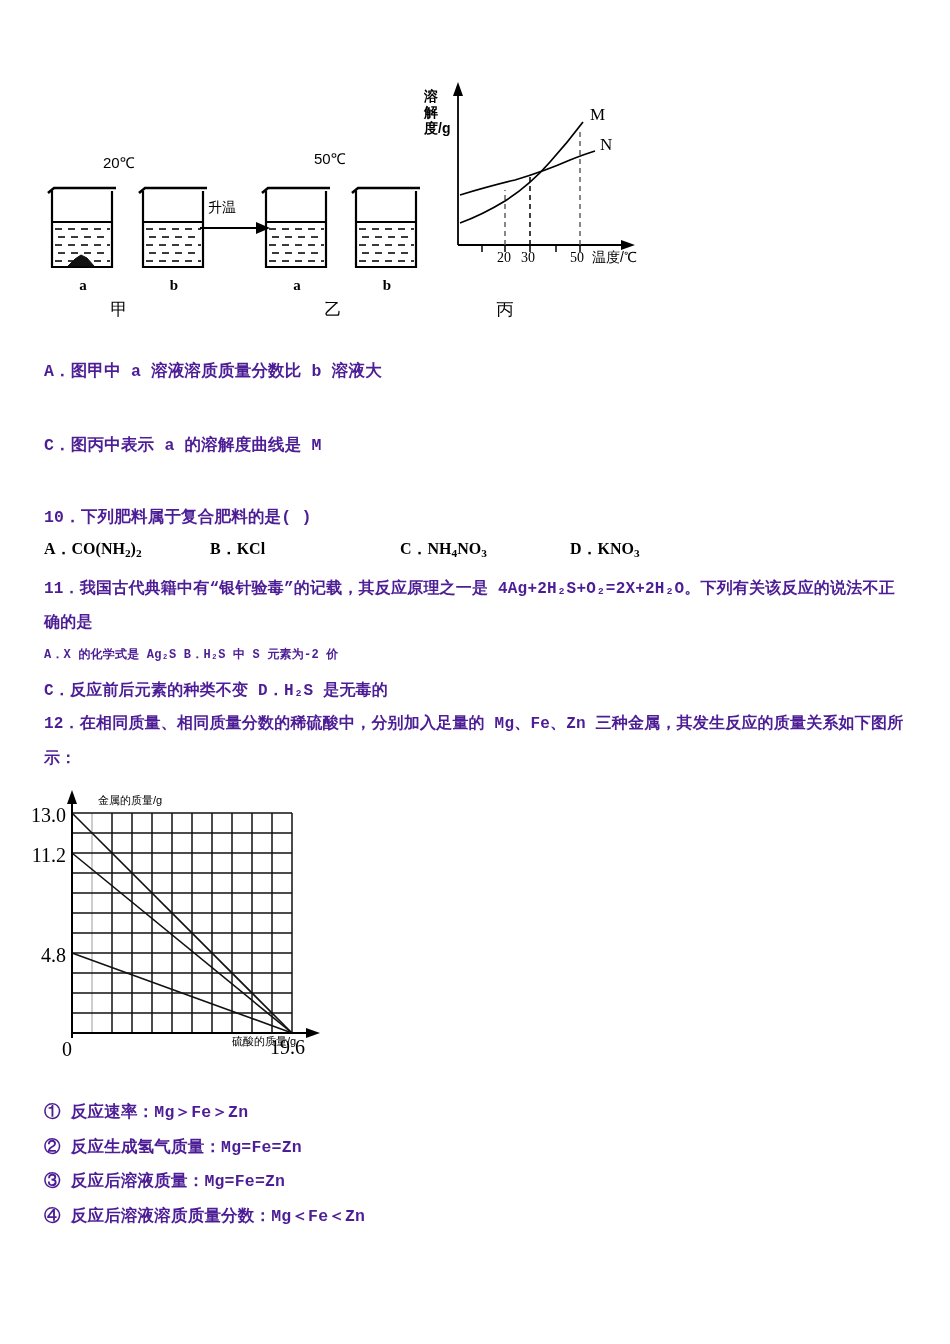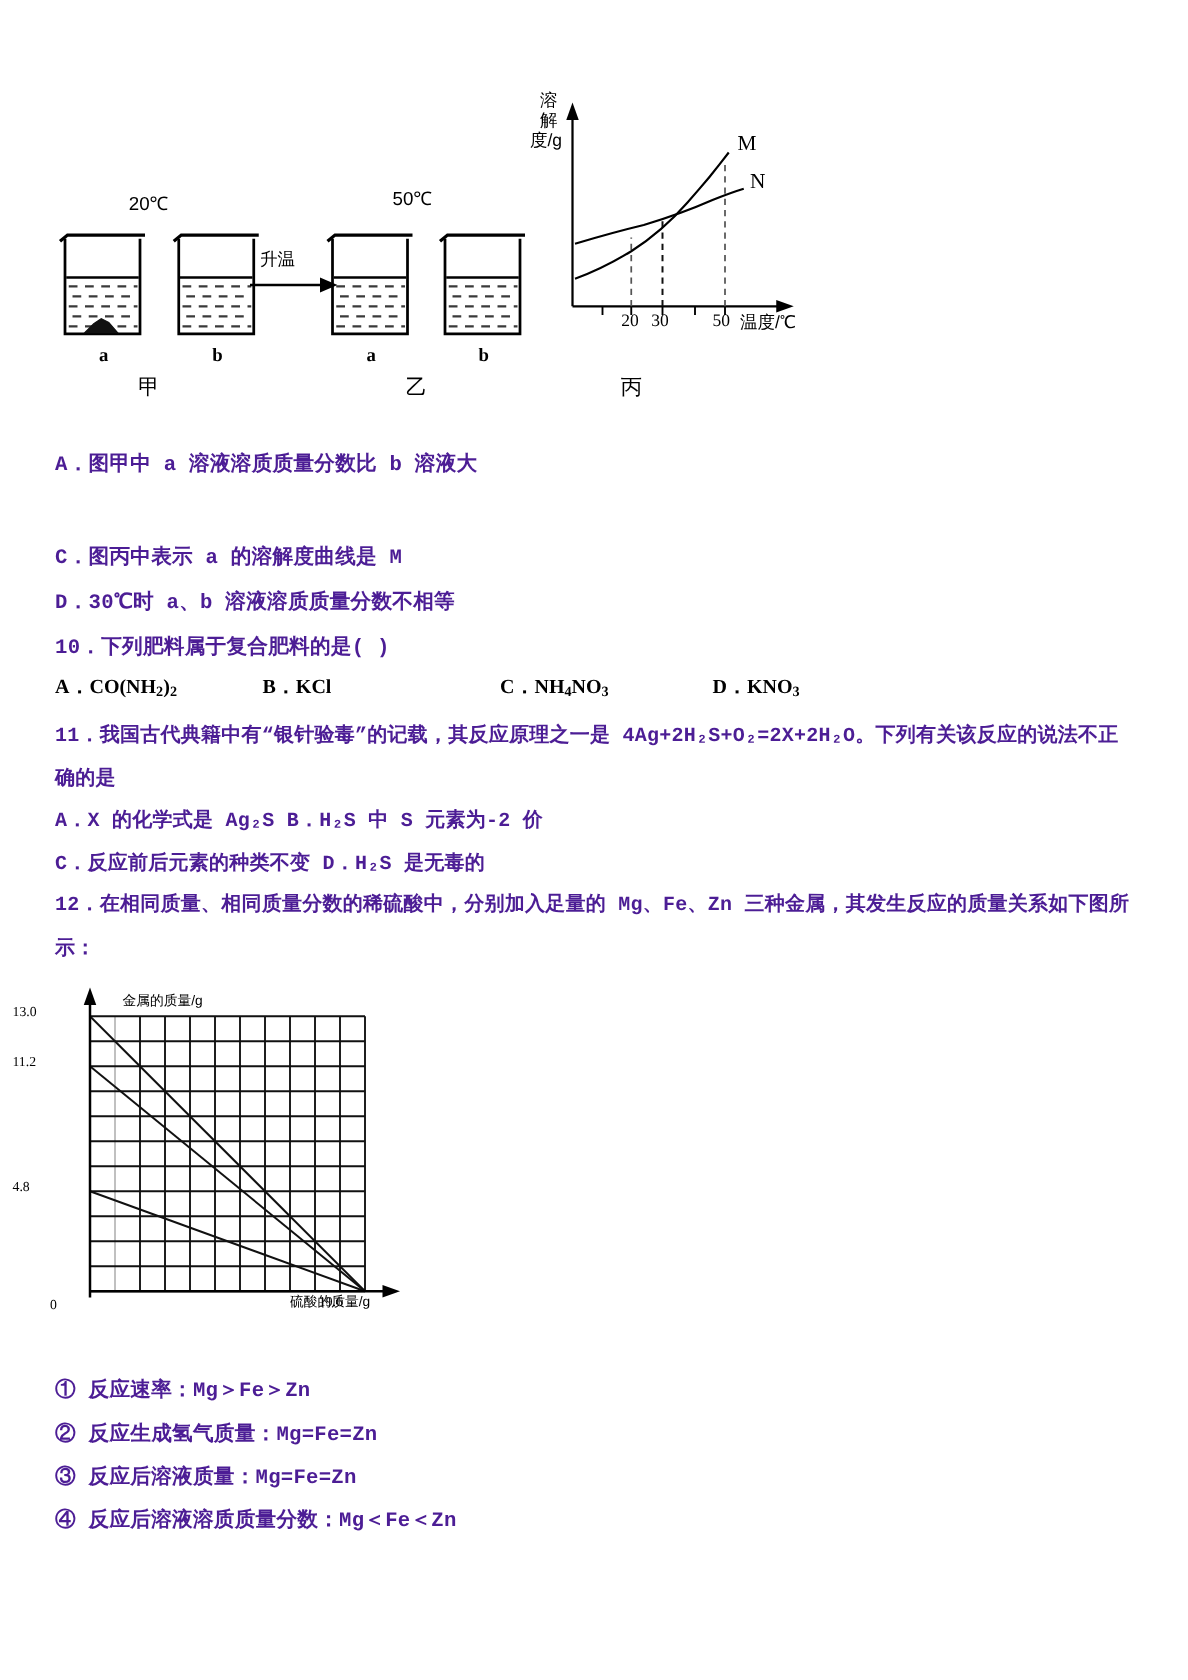--- a/index.html
+++ b/index.html
@@ -98,21 +98,22 @@
   }
   .axis-caption {
     position: absolute;
     font-family: "Liberation Sans", sans-serif;
     font-size: 11px;
     white-space: nowrap;
   }
   .tick-label {
     position: absolute;
     font-family: "Liberation Serif", serif;
-    font-size: 11px;
+    font-size: 20px;
+    text-align: right;
     white-space: nowrap;
   }
 </style>
 </head>
 <body>
 
 <div class="page">
 
   <div id="figure-beakers">
 
@@ -220,54 +221,53 @@
 
         <path d="M40 125 Q70 116 95 110 Q125 101 150 90 Q165 84 175 81" stroke="#000" stroke-width="1.7" fill="none"></path>
 
         <path d="M40 153 Q62 145 85 131 Q110 115 130 92 Q148 72 163 52" stroke="#000" stroke-width="1.7" fill="none"></path>
 
         <text x="170" y="50" font-family="Liberation Serif, serif" font-size="17" fill="#000">M</text>
         <text x="180" y="80" font-family="Liberation Serif, serif" font-size="17" fill="#000">N</text>
       </svg>
 
       
-      <div style="position:absolute; left:4px; top:2px; width:22px;
-                  font-family:'Liberation Sans', sans-serif; font-size:14px; line-height:16px; text-align:right;">溶解度/g</div>
+      <div style="position:absolute; left:4px; top:18px; width:22px;
+                  font-family:'Liberation Sans', sans-serif; font-size:14px; line-height:16px; text-align:left;font-weight:bold;">溶解度/g</div>
 
       
       <div style="position:absolute; left:77px; top:180px; font-family:'Liberation Serif', serif; font-size:14px;">20</div>
       <div style="position:absolute; left:101px; top:180px; font-family:'Liberation Serif', serif; font-size:14px;">30</div>
       <div style="position:absolute; left:150px; top:180px; font-family:'Liberation Serif', serif; font-size:14px;">50</div>
       <div style="position:absolute; left:172px; top:179px; font-family:'Liberation Sans', sans-serif; font-size:14px; white-space:nowrap;">温度/℃</div>
     </div>
 
   </div>
 
   <div class="qtext" style="left:44px; top:360px;">A．图甲中 a 溶液溶质质量分数比 b 溶液大</div>
   <div class="qtext" style="left:44px; top:434px;">C．图丙中表示 a 的溶解度曲线是 M</div>
-  <div class="qtext" style="left:44px; top:470px;">D．30℃时 a、b 溶液溶质质量分数不相等</div>
 
   <div class="qtext" style="left:44px; top:506px; font-weight:bold;">10．下列肥料属于复合肥料的是( )</div>
 
   <div class="opt-row" style="left:44px; top:539px;">
     <span>A．</span><span>CO(NH<sub>2</sub>)<sub>2</sub></span>
   </div>
   <div class="opt-row" style="left:210px; top:539px;">
     <span>B．</span><span>KCl</span>
   </div>
   <div class="opt-row" style="left:400px; top:539px;text-align:right;">
     <span>C．</span><span>NH<sub>4</sub>NO<sub>3</sub></span>
   </div>
   <div class="opt-row" style="left:570px; top:539px;">
     <span>D．</span><span>KNO<sub>3</sub></span>
   </div>
 
   <div class="qtext" style="left:44px; top:578px; font-size:16px;">11．我国古代典籍中有“银针验毒”的记载，其反应原理之一是 4Ag+2H₂S+O₂=2X+2H₂O。下列有关该反应的说法不正</div>
   <div class="qtext" style="left:44px; top:612px; font-size:16px;">确的是</div>
-  <div class="qtext" style="left:44px; top:646px; font-size:16px;">A．X 的化学式是 Ag₂S   B．H₂S 中 S 元素为-2 价</div>
+  <div class="qtext" style="left:44px; top:646px; font-size:12px;">A．X 的化学式是 Ag₂S   B．H₂S 中 S 元素为-2 价</div>
   <div class="qtext" style="left:44px; top:680px; font-size:16px;">C．反应前后元素的种类不变    D．H₂S 是无毒的</div>
 
   <div class="qtext" style="left:44px; top:713px; font-size:16px;">12．在相同质量、相同质量分数的稀硫酸中，分别加入足量的 Mg、Fe、Zn 三种金属，其发生反应的质量关系如下图所</div>
   <div class="qtext" style="left:44px; top:748px; font-size:16px;">示：</div>
 
   <div id="figure-grid">
     <svg width="400" height="280" viewBox="0 0 400 280">
 
       <g stroke="#9a9a9a" stroke-width="1">
         <line x1="92" y1="33" x2="92" y2="253"></line>

